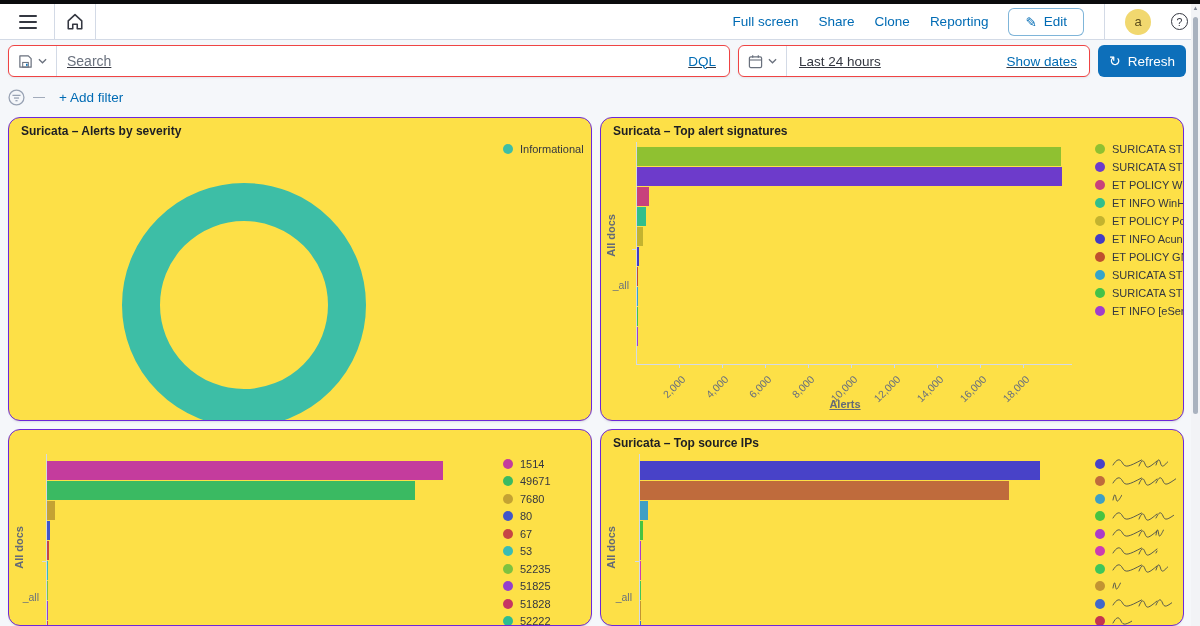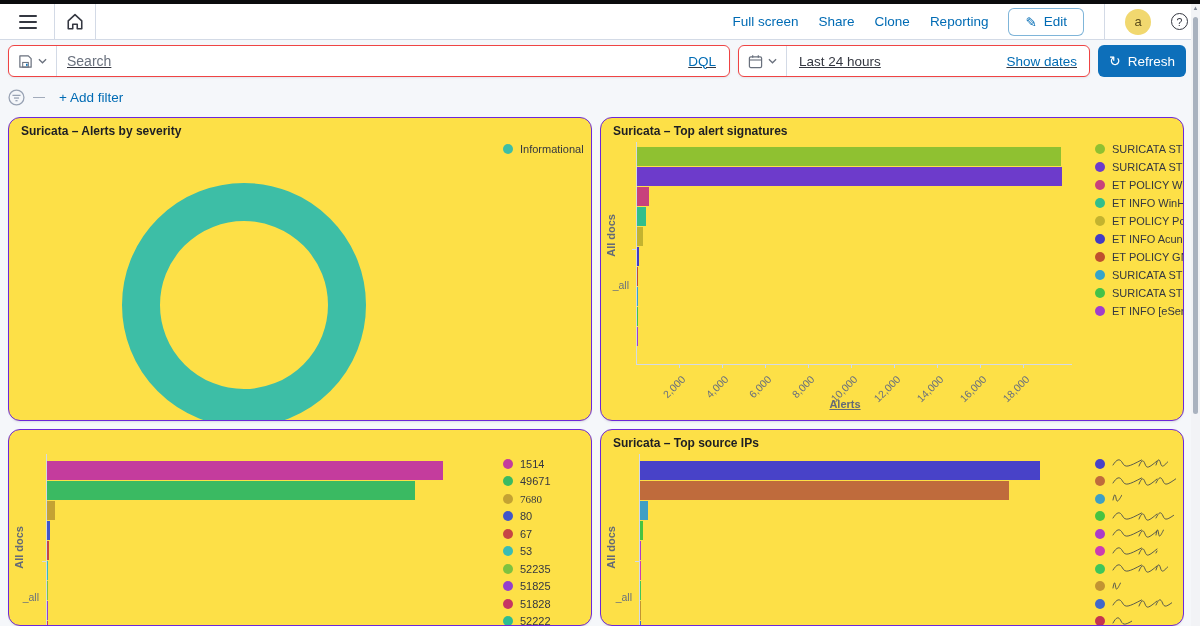--- a/index.html
+++ b/index.html
@@ -285,21 +285,21 @@
     </div>
   <div class="legend" style="top: 25px;">
       <div class="legend-item" style="height: 17.5px;">
         <span class="legend-dot" style="background: rgb(196, 60, 157);"></span>
         <span class="legend-label">1514</span>
       </div>
       <div class="legend-item" style="height: 17.5px;">
         <span class="legend-dot" style="background: rgb(58, 186, 98);"></span>
         <span class="legend-label">49671</span>
       </div>
-      <div class="legend-item" style="height: 17.5px; font-family: Liberation Serif, serif;">
+      <div class="legend-item" style="height: 17.5px;">
         <span class="legend-dot" style="background: rgb(196, 162, 51);"></span>
         <span class="legend-label">7680</span>
       </div>
       <div class="legend-item" style="height: 17.5px;">
         <span class="legend-dot" style="background: rgb(65, 86, 200);"></span>
         <span class="legend-label">80</span>
       </div>
       <div class="legend-item" style="height: 17.5px;">
         <span class="legend-dot" style="background: rgb(198, 69, 69);"></span>
         <span class="legend-label">67</span>

